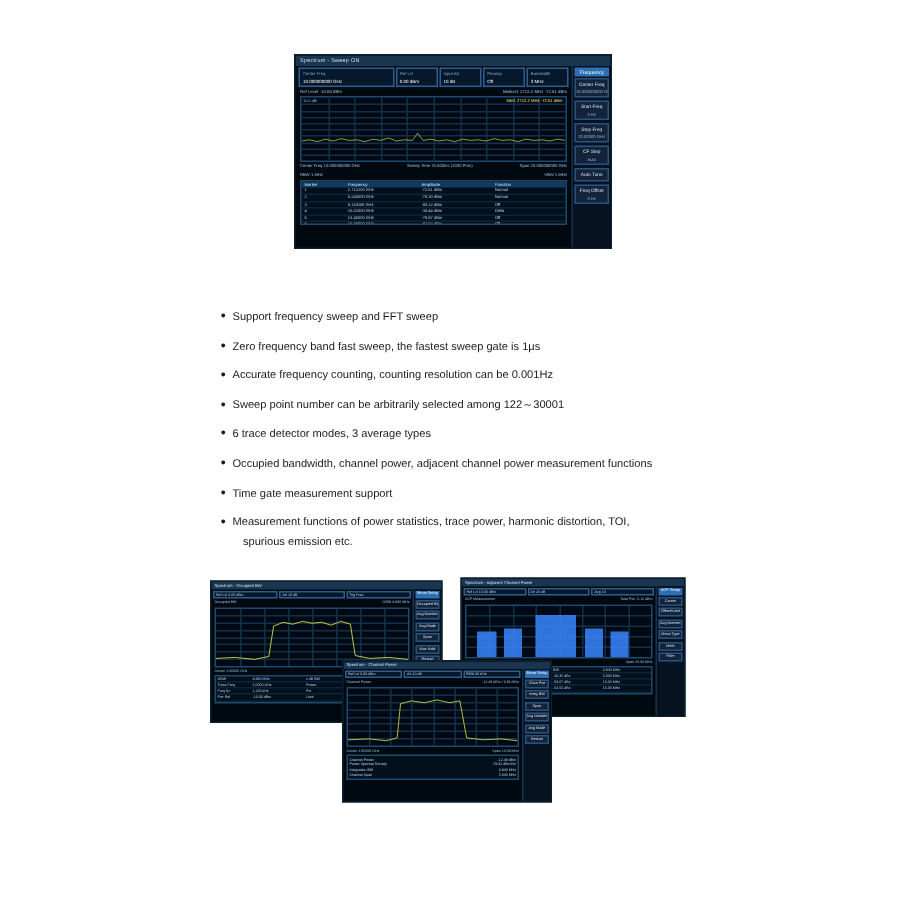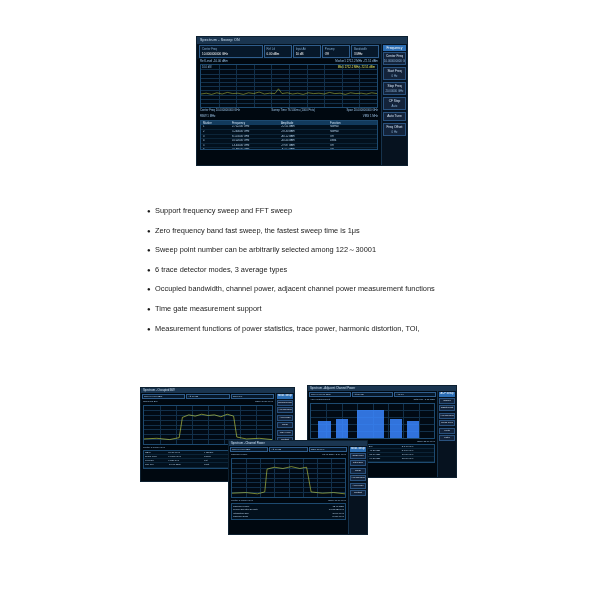--- a/index.html
+++ b/index.html
@@ -515,21 +515,25 @@
   </div>
 
 
   <div class="bullets">
     <div class="bullet">
       <span class="dot">●</span>
       <span class="txt">Support frequency sweep and FFT sweep</span>
     </div>
     <div class="bullet">
       <span class="dot">●</span>
-      <span class="txt">Zero frequency band fast sweep, the fastest sweep time is 1μs</span>
+      <span class="txt">Zero frequency band fast sweep, the fastest sweep gate is 1μs</span>
+    </div>
+    <div class="bullet">
+      <span class="dot">●</span>
+      <span class="txt">Accurate frequency counting, counting resolution can be 0.001Hz</span>
     </div>
     <div class="bullet">
       <span class="dot">●</span>
       <span class="txt">Sweep point number can be arbitrarily selected among 122～30001</span>
     </div>
     <div class="bullet">
       <span class="dot">●</span>
       <span class="txt">6 trace detector modes, 3 average types</span>
     </div>
     <div class="bullet">
@@ -537,20 +541,21 @@
       <span class="txt">Occupied bandwidth, channel power, adjacent channel power measurement functions</span>
     </div>
     <div class="bullet">
       <span class="dot">●</span>
       <span class="txt">Time gate measurement support</span>
     </div>
     <div class="bullet">
       <span class="dot">●</span>
       <span class="txt">
         <span>Measurement functions of power statistics, trace power, harmonic distortion, TOI,</span>
+        <span class="cont">spurious emission etc.</span>
       </span>
     </div>
   </div>
 
   <div class="shot-b shot-b1">
     <div class="bt-title">Spectrum - Occupied BW</div>
     <div class="bt-body">
       <div class="bt-main">
         <div class="bt-params">
           <div class="bt-pbox">

